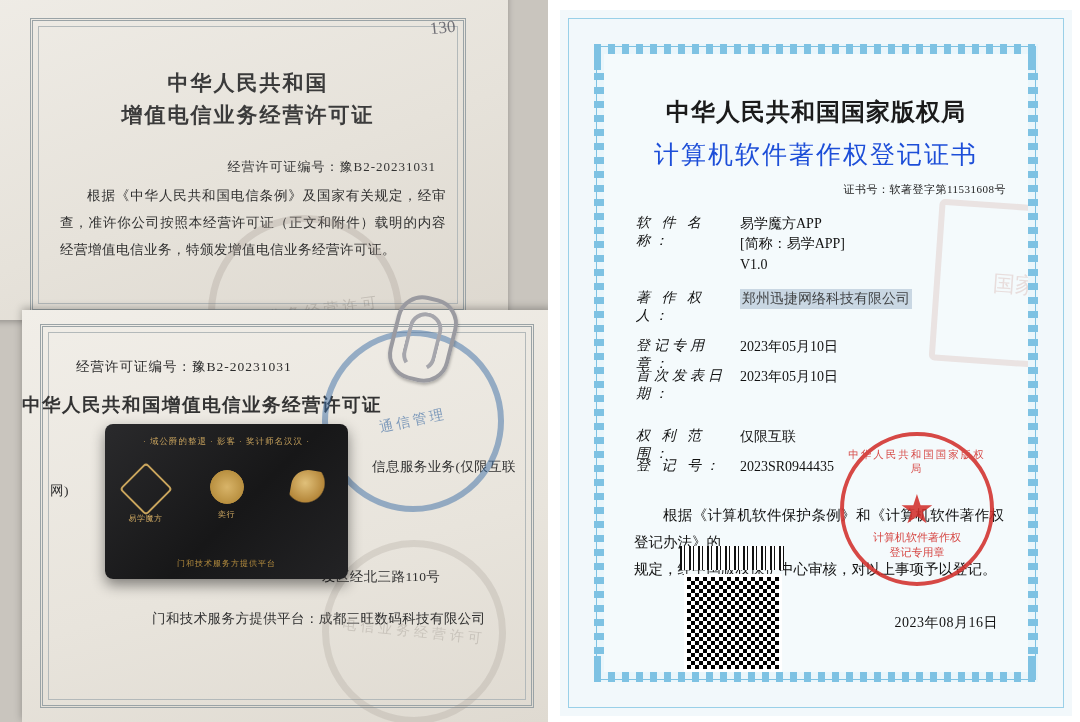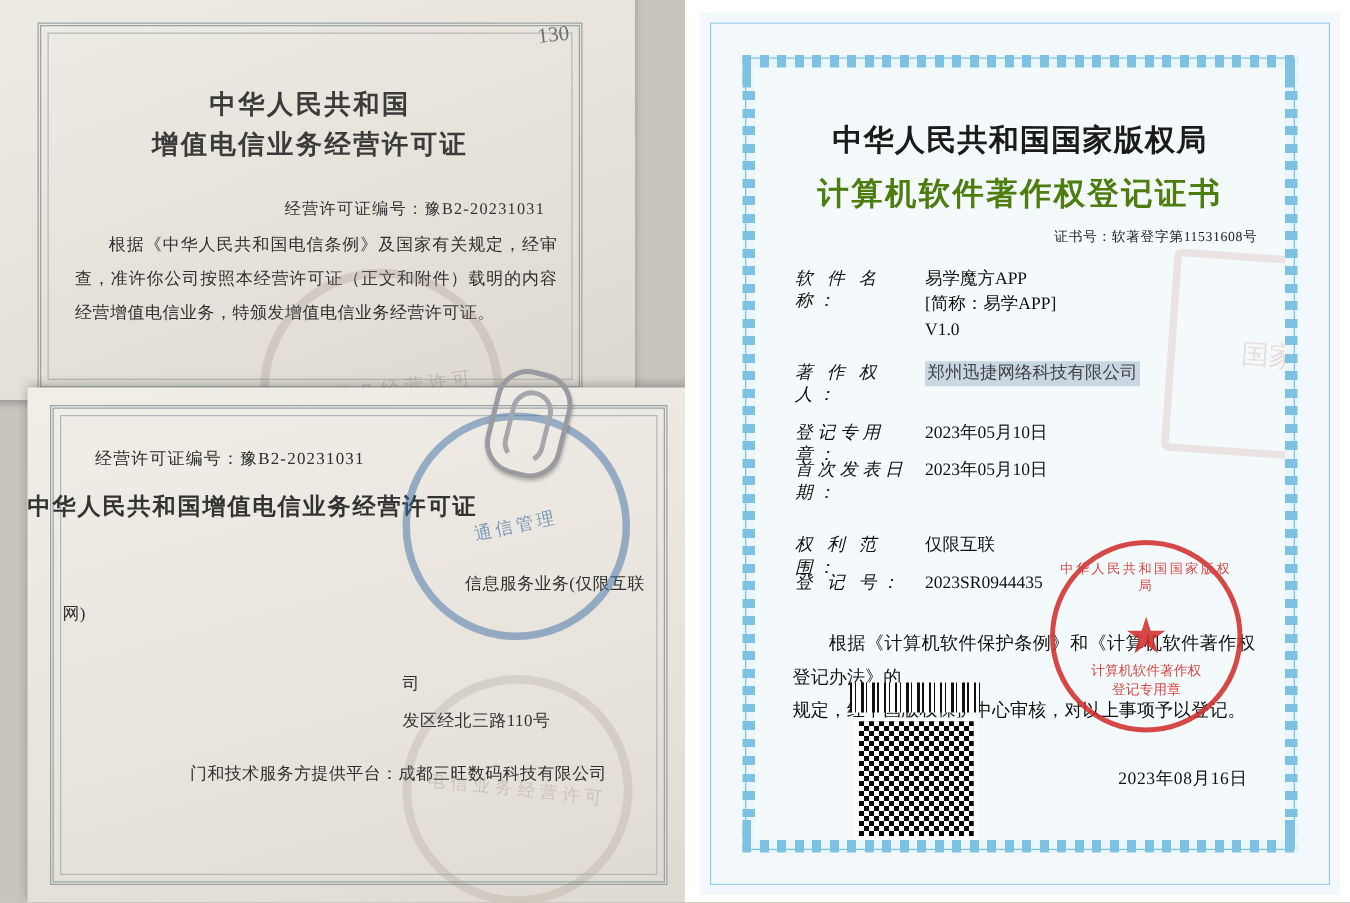--- a/index.html
+++ b/index.html
@@ -336,22 +336,22 @@
     font-size: 24px;
     font-weight: bold;
     color: #1b1b1b;
     letter-spacing: 1px;
   }
   .cert-title2 {
     position: absolute;
     left: 0; right: 0; top: 84px;
     text-align: center;
     font-size: 25px;
-    font-weight: bold;
-    color: #4d7c0f;
+    font-weight: normal;
+    color: #1d4ed8;
     letter-spacing: 2px;
   }
   .cert-no {
     position: absolute;
     right: 22px; top: 128px;
     font-size: 11px;
     color: #222;
     letter-spacing: 0.5px;
   }
   .field {
@@ -500,20 +500,38 @@
       <div class="lic-b-line3">司</div>
       <div class="lic-b-line4">发区经北三路110号</div>
       <div class="lic-b-line5">门和技术服务方提供平台：成都三旺数码科技有限公司</div>
 
       <div class="blue-seal">通信管理</div>
       <div class="ghost-seal-left2">电信业务经营许可</div>
     </div>
 
     <div class="clip"></div>
 
+    <div class="card">
+      <div class="card-top-text">· 域公爵的整退 · 影客 · 奖计师名汉汉 ·</div>
+      <div class="card-logos">
+        <div class="logo-block">
+          <div class="logo-mark"></div>
+          <div class="logo-text">易学魔方</div>
+        </div>
+        <div class="logo-block">
+          <div class="logo-mark alt"></div>
+          <div class="logo-text">奕行</div>
+        </div>
+        <div class="logo-block">
+          <div class="logo-mark alt2"></div>
+          <div class="logo-text"></div>
+        </div>
+      </div>
+      <div class="card-bottom">门和技术服务方提供平台</div>
+    </div>
   </div>
 
   <div class="right-cert">
     <div class="cert-inner">
       <div class="cert-frame"></div>
       <div class="cert-frame-outline"></div>
       <div class="cert-frame-outline2"></div>
 
       <div class="cert-body">
 

